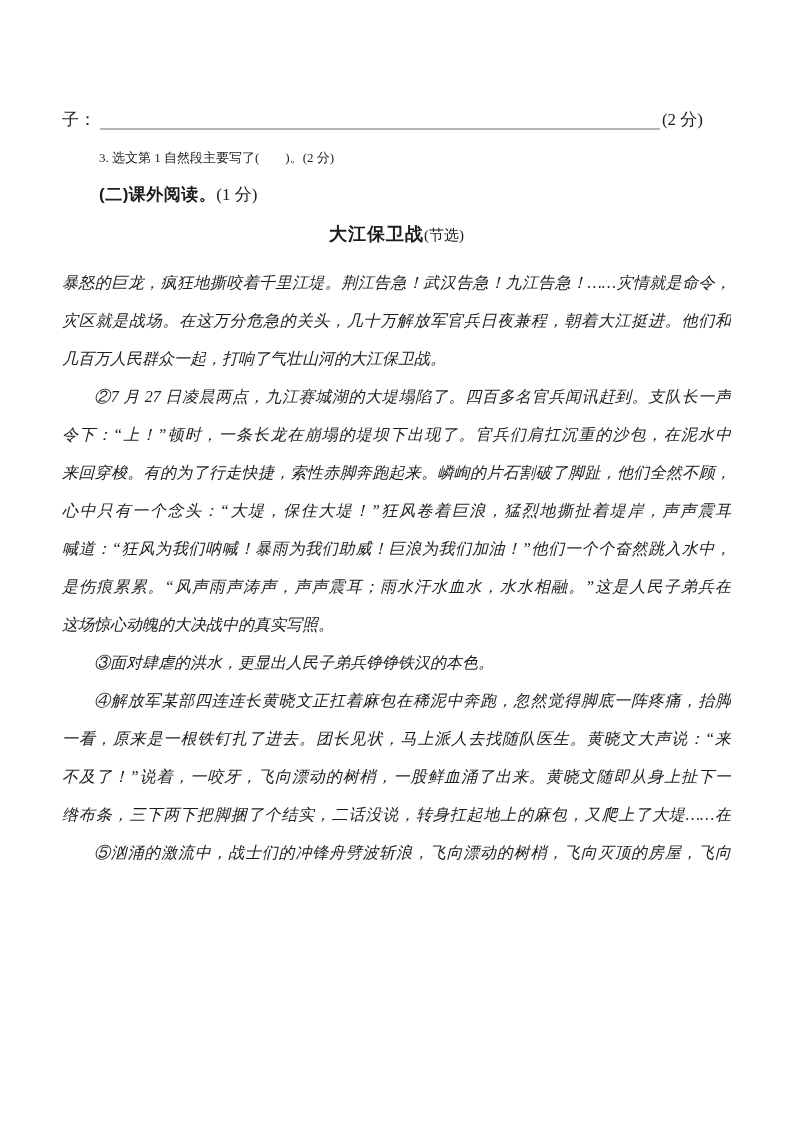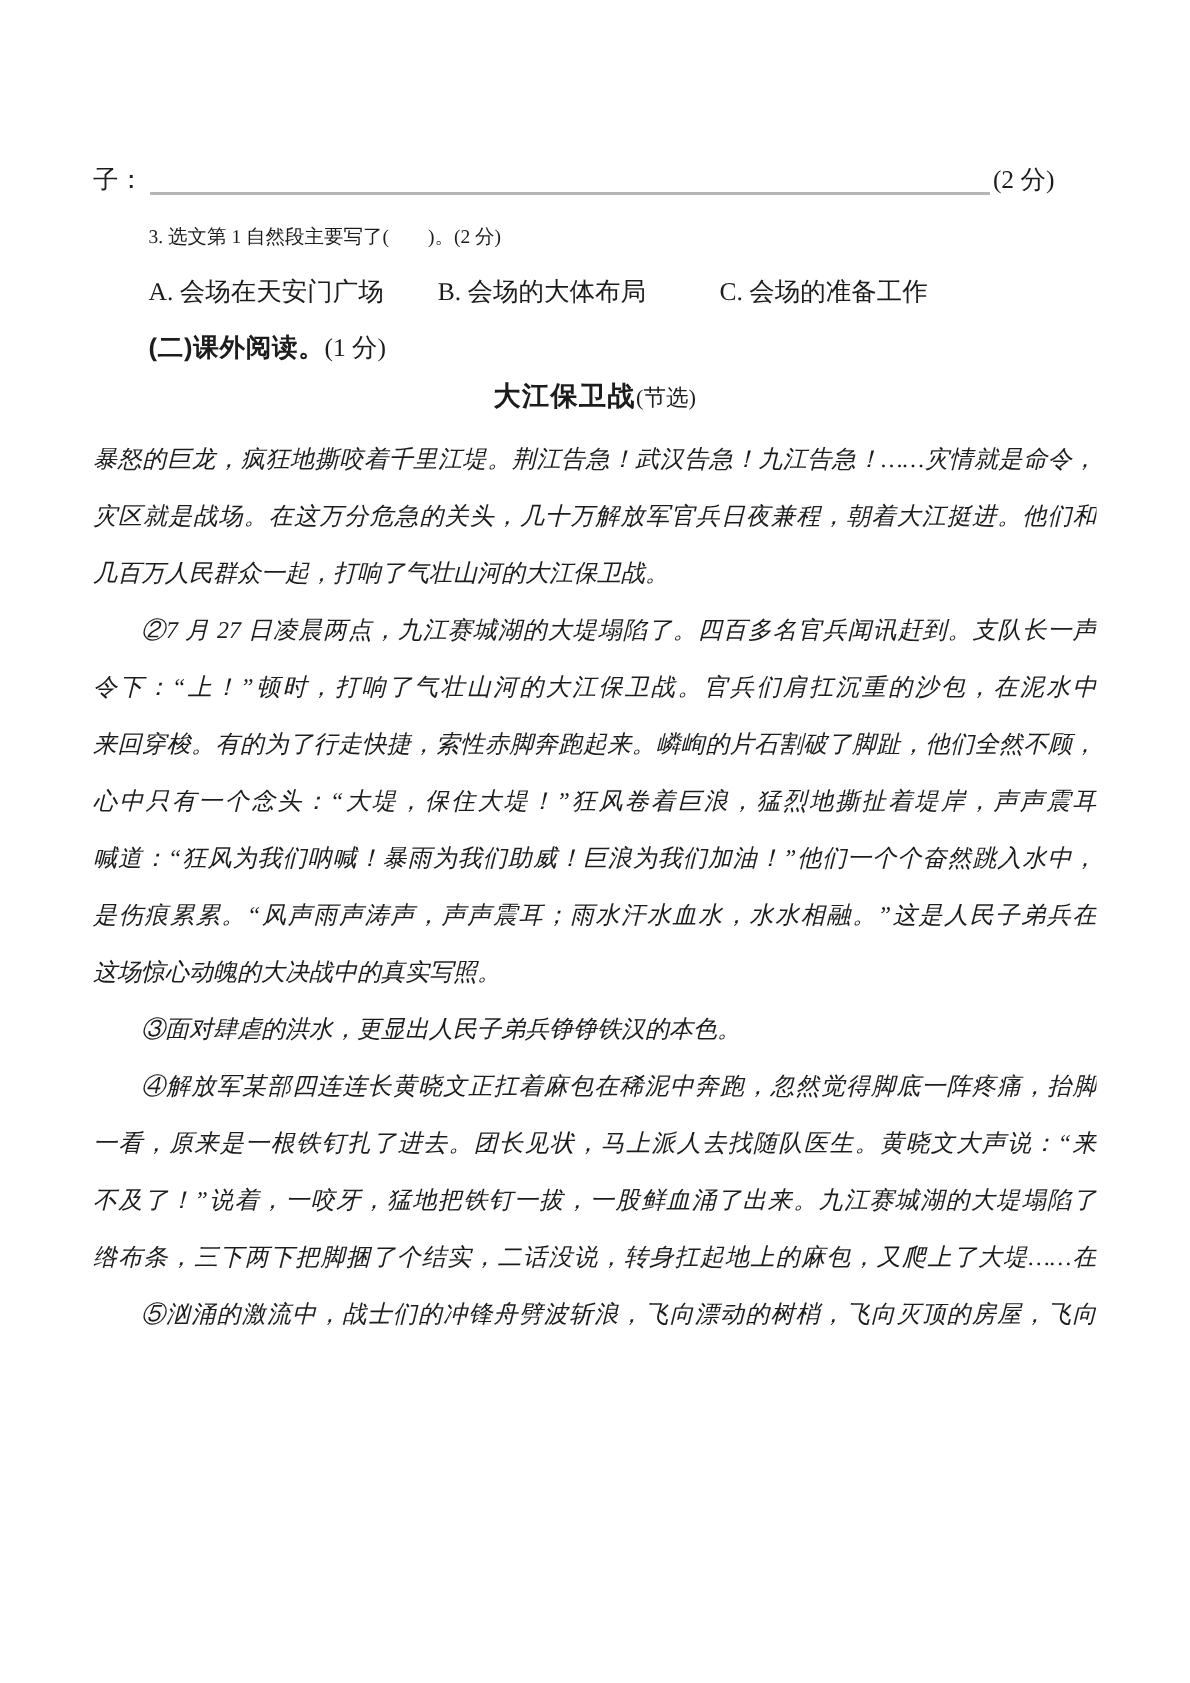--- a/index.html
+++ b/index.html
@@ -54,21 +54,21 @@
     font-family: "Liberation Sans", sans-serif;
     font-weight: 700;
     letter-spacing: 0.5px;
   }
   .section-score { }
   
   .title {
     text-align: center;
     margin-top: 9px;
     font-size: 18px;
-    line-height: 22px;
+    line-height: 36px;
   }
   .title-main {
     font-family: "Liberation Sans", sans-serif;
     font-weight: 700;
     letter-spacing: 1px;
   }
   .title-note { font-size: 15px; }
   .passage {
     margin-top: 11px;
     font-size: 16px;
@@ -90,60 +90,55 @@
 <div class="page">
 
   <div class="fill-row">
     <span class="fill-prefix">子：</span>
     <span class="fill-blank"></span>
     <span class="fill-score">(2 分)</span>
   </div>
 
   <div class="q3">3. 选文第 1 自然段主要写了(　　)。(2 分)</div>
 
-  <div class="options">
-    <span class="opt">A. 会场在天安门广场</span>
-    <span class="opt">B. 会场的大体布局</span>
-    <span class="opt">C. 会场的准备工作</span>
-  </div>
 
   <div class="section">
     <span class="section-label">(二)课外阅读。</span><span class="section-score">(1 分)</span>
   </div>
 
   <div class="title">
     <span class="title-main">大江保卫战</span><span class="title-note">(节选)</span>
   </div>
 
   <div class="passage">
 
     <div>
       <div class="ln">暴怒的巨龙，疯狂地撕咬着千里江堤。荆江告急！武汉告急！九江告急！……灾情就是命令，</div>
       <div class="ln">灾区就是战场。在这万分危急的关头，几十万解放军官兵日夜兼程，朝着大江挺进。他们和</div>
       <div class="ln end">几百万人民群众一起，打响了气壮山河的大江保卫战。</div>
     </div>
 
     <div>
       <div class="ln first">②7 月 27 日凌晨两点，九江赛城湖的大堤塌陷了。四百多名官兵闻讯赶到。支队长一声</div>
-      <div class="ln">令下：“上！”顿时，打响了气壮山河的大江保卫战。官兵们肩扛沉重的沙包，在泥水中</div>
+      <div class="ln">令下：“上！”顿时，一条长龙在崩塌的堤坝下出现了。官兵们肩扛沉重的沙包，在泥水中</div>
       <div class="ln">来回穿梭。有的为了行走快捷，索性赤脚奔跑起来。嶙峋的片石割破了脚趾，他们全然不顾，</div>
       <div class="ln">心中只有一个念头：“大堤，保住大堤！”狂风卷着巨浪，猛烈地撕扯着堤岸，声声震耳</div>
       <div class="ln">喊道：“狂风为我们呐喊！暴雨为我们助威！巨浪为我们加油！”他们一个个奋然跳入水中，</div>
       <div class="ln">是伤痕累累。“风声雨声涛声，声声震耳；雨水汗水血水，水水相融。”这是人民子弟兵在</div>
       <div class="ln end">这场惊心动魄的大决战中的真实写照。</div>
     </div>
 
     <div>
       <div class="ln first end">③面对肆虐的洪水，更显出人民子弟兵铮铮铁汉的本色。</div>
     </div>
 
     <div>
       <div class="ln first">④解放军某部四连连长黄晓文正扛着麻包在稀泥中奔跑，忽然觉得脚底一阵疼痛，抬脚</div>
       <div class="ln">一看，原来是一根铁钉扎了进去。团长见状，马上派人去找随队医生。黄晓文大声说：“来</div>
-      <div class="ln">不及了！”说着，一咬牙，猛地把铁钉一拔，一股鲜血涌了出来。九江赛城湖的大堤塌陷了</div>
+      <div class="ln">不及了！”说着，一咬牙，飞向漂动的树梢，一股鲜血涌了出来。黄晓文随即从身上扯下一</div>
       <div class="ln">绺布条，三下两下把脚捆了个结实，二话没说，转身扛起地上的麻包，又爬上了大堤……在</div>
     </div>
 
     <div>
       <div class="ln first">⑤汹涌的激流中，战士们的冲锋舟劈波斩浪，飞向漂动的树梢，飞向灭顶的房屋，飞向</div>
     </div>
 
   </div>
 
 </div>

